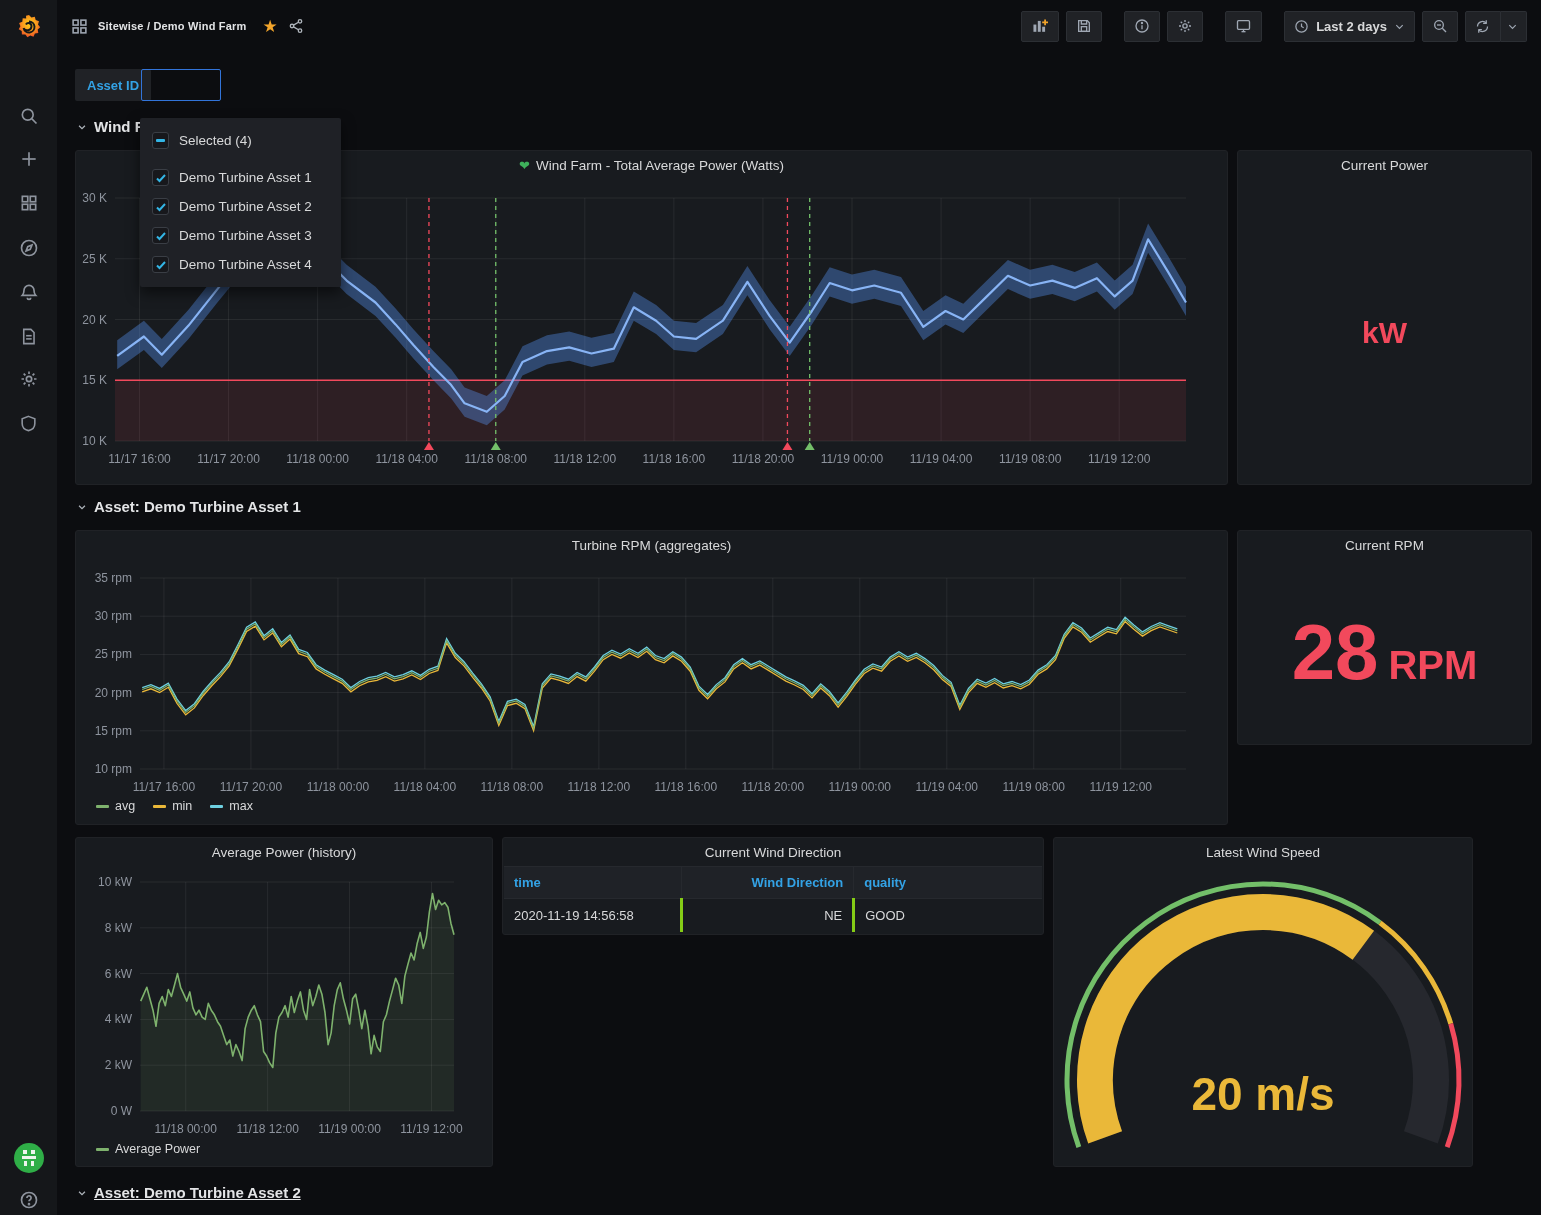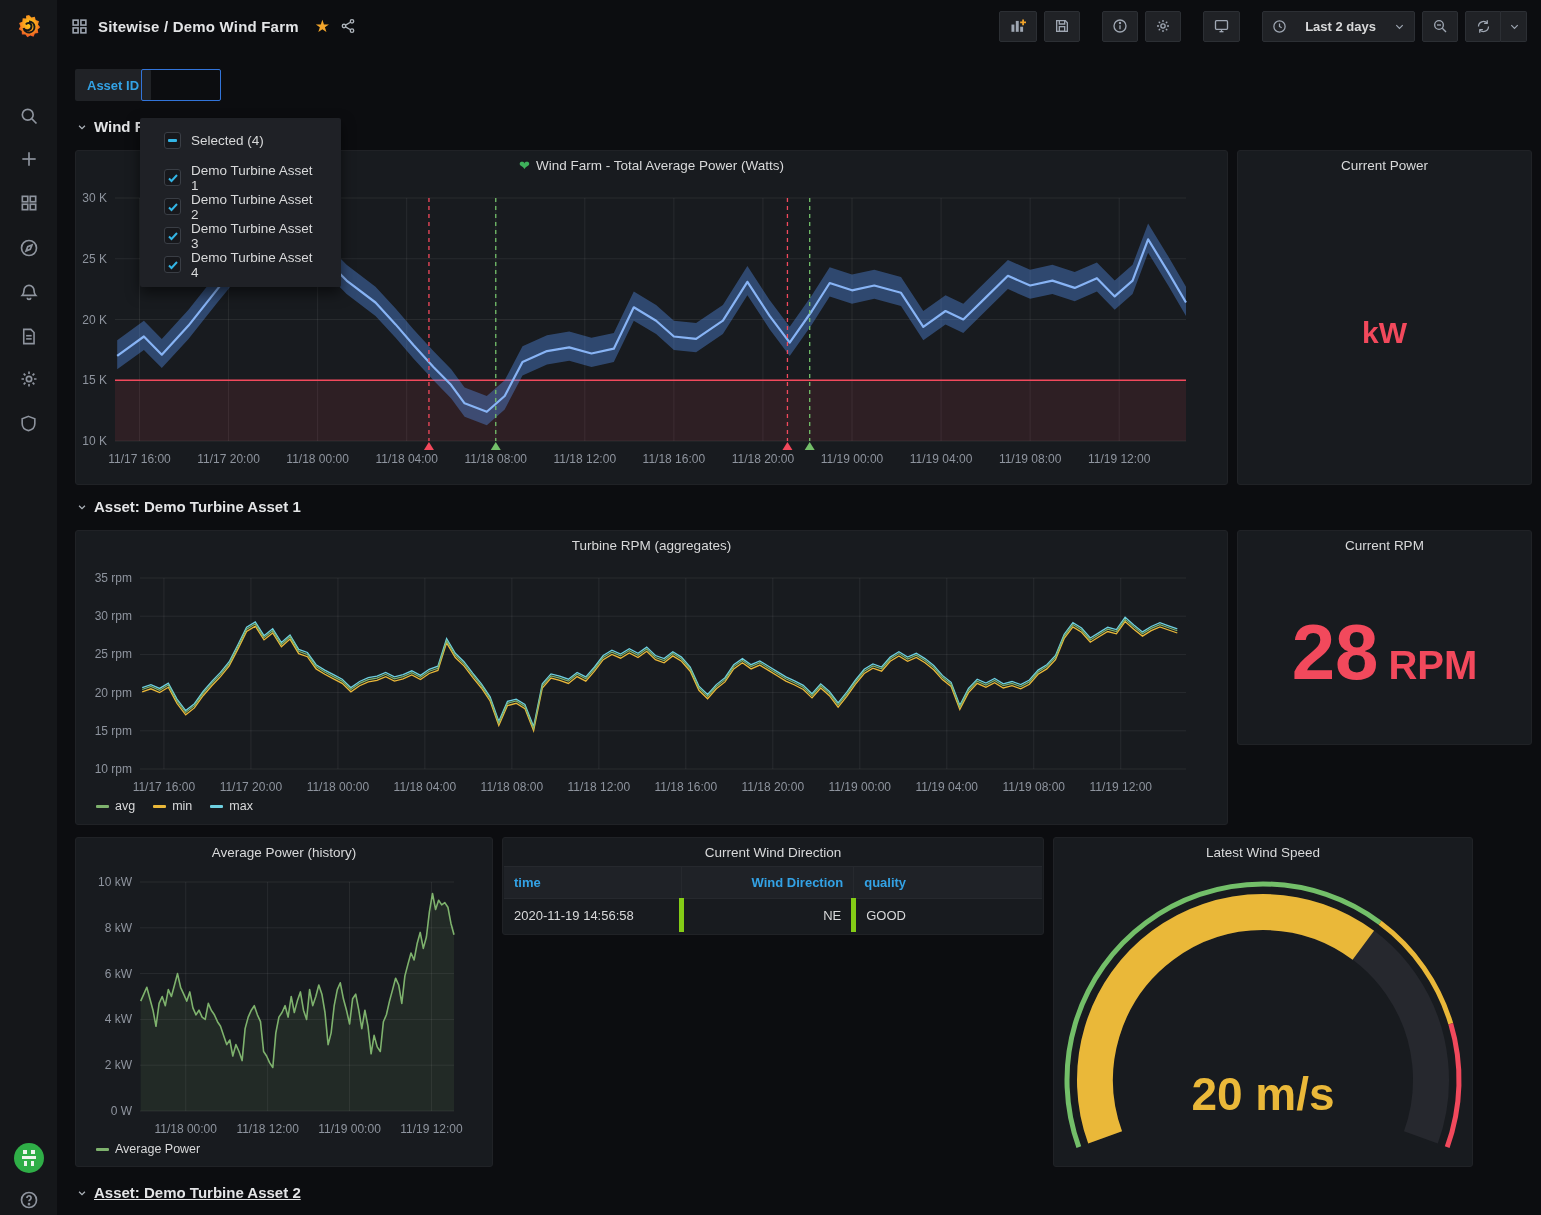--- a/index.html
+++ b/index.html
@@ -6,25 +6,25 @@
   *{box-sizing:border-box;}
   .screen{position:relative;width:1541px;height:1215px;background:#0c0d10;overflow:hidden;
           font-family:"Liberation Sans",sans-serif;color:#d8d9da;}
   
   .sidebar{position:absolute;left:0;top:0;width:57px;height:100%;background:#15171a;z-index:20;}
   .side-icon{position:absolute;left:0;width:57px;height:36px;display:flex;align-items:center;justify-content:center;color:#8e949e;cursor:pointer;}
   .side-icon svg{display:block;}
   
   .hdr{position:absolute;left:57px;top:0;right:0;height:52px;display:flex;align-items:center;padding:0 14px;}
   .hdr-left{display:flex;align-items:center;gap:10px;}
-  .hdr-title{font-size:15px;font-weight:600;color:#e3e4e6;letter-spacing:.2px;}
+  .hdr-title{font-size:11px;font-weight:600;color:#e3e4e6;letter-spacing:.2px;}
   .hdr-star{color:#f3a52b;font-size:17px;margin-left:6px;}
   .hdr-right{margin-left:auto;display:flex;align-items:center;gap:7px;}
   .tbtn{height:31px;min-width:36px;padding:0 9px;background:#202226;border:1px solid #2c2f34;border-radius:2px;
-        display:flex;align-items:center;justify-content:flex-end;gap:18px;color:#9fa7b3;cursor:pointer;font-size:13px;}
+        display:flex;align-items:center;justify-content:flex-start;gap:7px;color:#9fa7b3;cursor:pointer;font-size:13px;}
   .tbtn.text{color:#d8d9da;font-weight:600;}
   .tgap{width:8px;}
   .split{display:flex;}
   .split .tbtn{border-radius:0;}
   .split .tbtn:first-child{border-radius:2px 0 0 2px;}
   .split .tbtn:last-child{border-radius:0 2px 2px 0;border-left:none;min-width:26px;padding:0 6px;}
   
   .chip{position:absolute;left:75px;top:69px;height:32px;background:#202226;border-radius:2px;
         display:flex;align-items:center;padding:0 12px;font-size:13px;font-weight:700;color:#33a2e5;}
   .var-input{position:absolute;left:141px;top:69px;width:80px;height:32px;background:transparent;
@@ -43,29 +43,29 @@
   .legend{position:absolute;display:flex;gap:18px;font-size:12.5px;color:#d8d9da;align-items:center;}
   .lg-item{display:flex;align-items:center;gap:6px;cursor:pointer;}
   .lg-dash{width:13px;height:3px;border-radius:1px;display:inline-block;}
   
   .stat-body{position:absolute;inset:30px 0 0 0;display:flex;align-items:center;justify-content:center;}
   .stat-val{display:flex;align-items:baseline;gap:10px;font-weight:600;}
   
   .gtable{position:absolute;left:1px;top:28px;right:1px;border-collapse:collapse;width:calc(100% - 2px);table-layout:fixed;}
   .gtable th{background:#1f2227;color:#33a2e5;font-size:13px;font-weight:600;text-align:left;
              padding:8px 10px;border-right:1px solid #26292e;border-top:1px solid #26292e;border-bottom:1px solid #26292e;cursor:pointer;}
-  .gtable td{font-size:13px;color:#d8d9da;padding:9px 10px;border-right:5px solid #84cc16;}
+  .gtable td{font-size:13px;color:#d8d9da;padding:9px 10px;border-right:3px solid #84cc16;}
   .gtable th:last-child,.gtable td:last-child{border-right:none;}
   .col-right{text-align:right !important;}
   
   .gauge-text{fill:#EAB839;font-weight:700;font-size:46px;font-family:"Liberation Sans",sans-serif;}
   
   .dropdown{position:absolute;left:140px;top:118px;width:201px;background:#1f2126;border-radius:2px;
             box-shadow:0 6px 14px rgba(0,0,0,.55);z-index:15;padding:6px 0 8px 0;}
-  .dd-item{display:flex;align-items:center;gap:10px;height:29px;padding:0 24px;font-size:13.5px;color:#d8d9da;cursor:pointer;}
+  .dd-item{display:flex;align-items:center;gap:10px;height:29px;padding:0 12px;font-size:13.5px;color:#d8d9da;cursor:pointer;}
   .dd-item.first{height:33px;margin-bottom:6px;}
   .cbox{width:17px;height:17px;border-radius:3px;background:#17181c;border:1px solid #3a3e45;
         display:flex;align-items:center;justify-content:center;flex:none;}
 </style>
 </head>
 <body>
 
 <div class="screen">
 
   <div class="sidebar">

